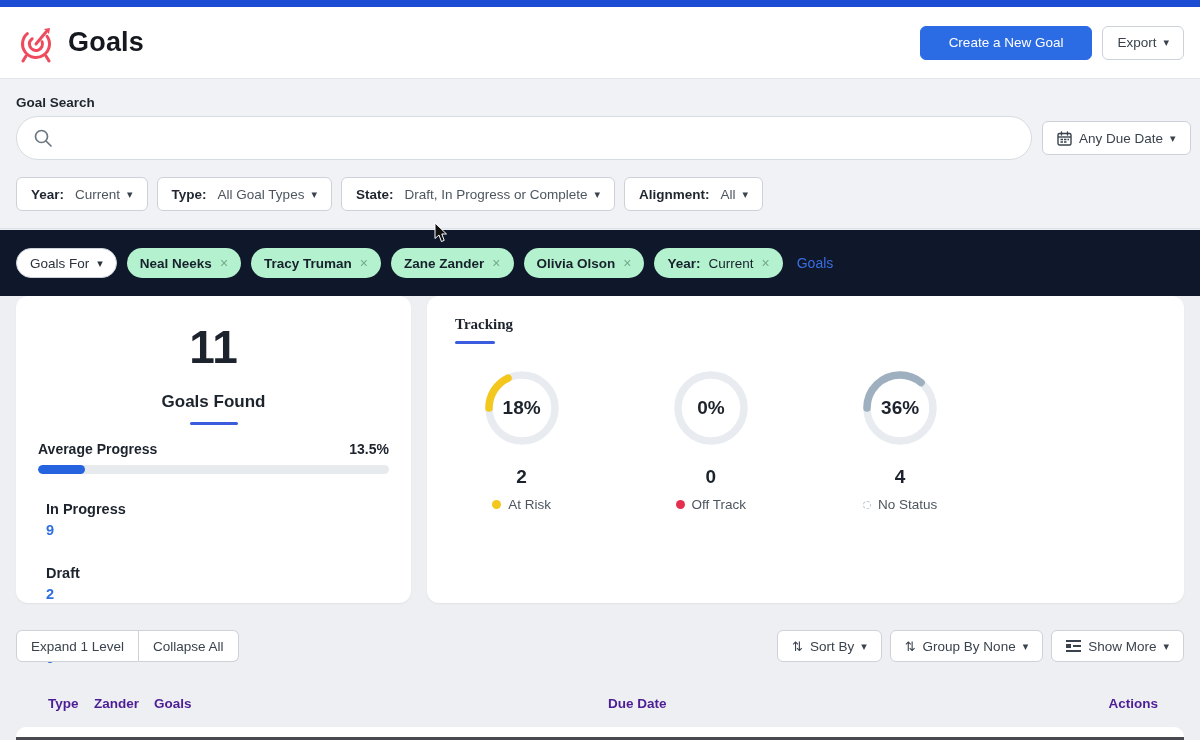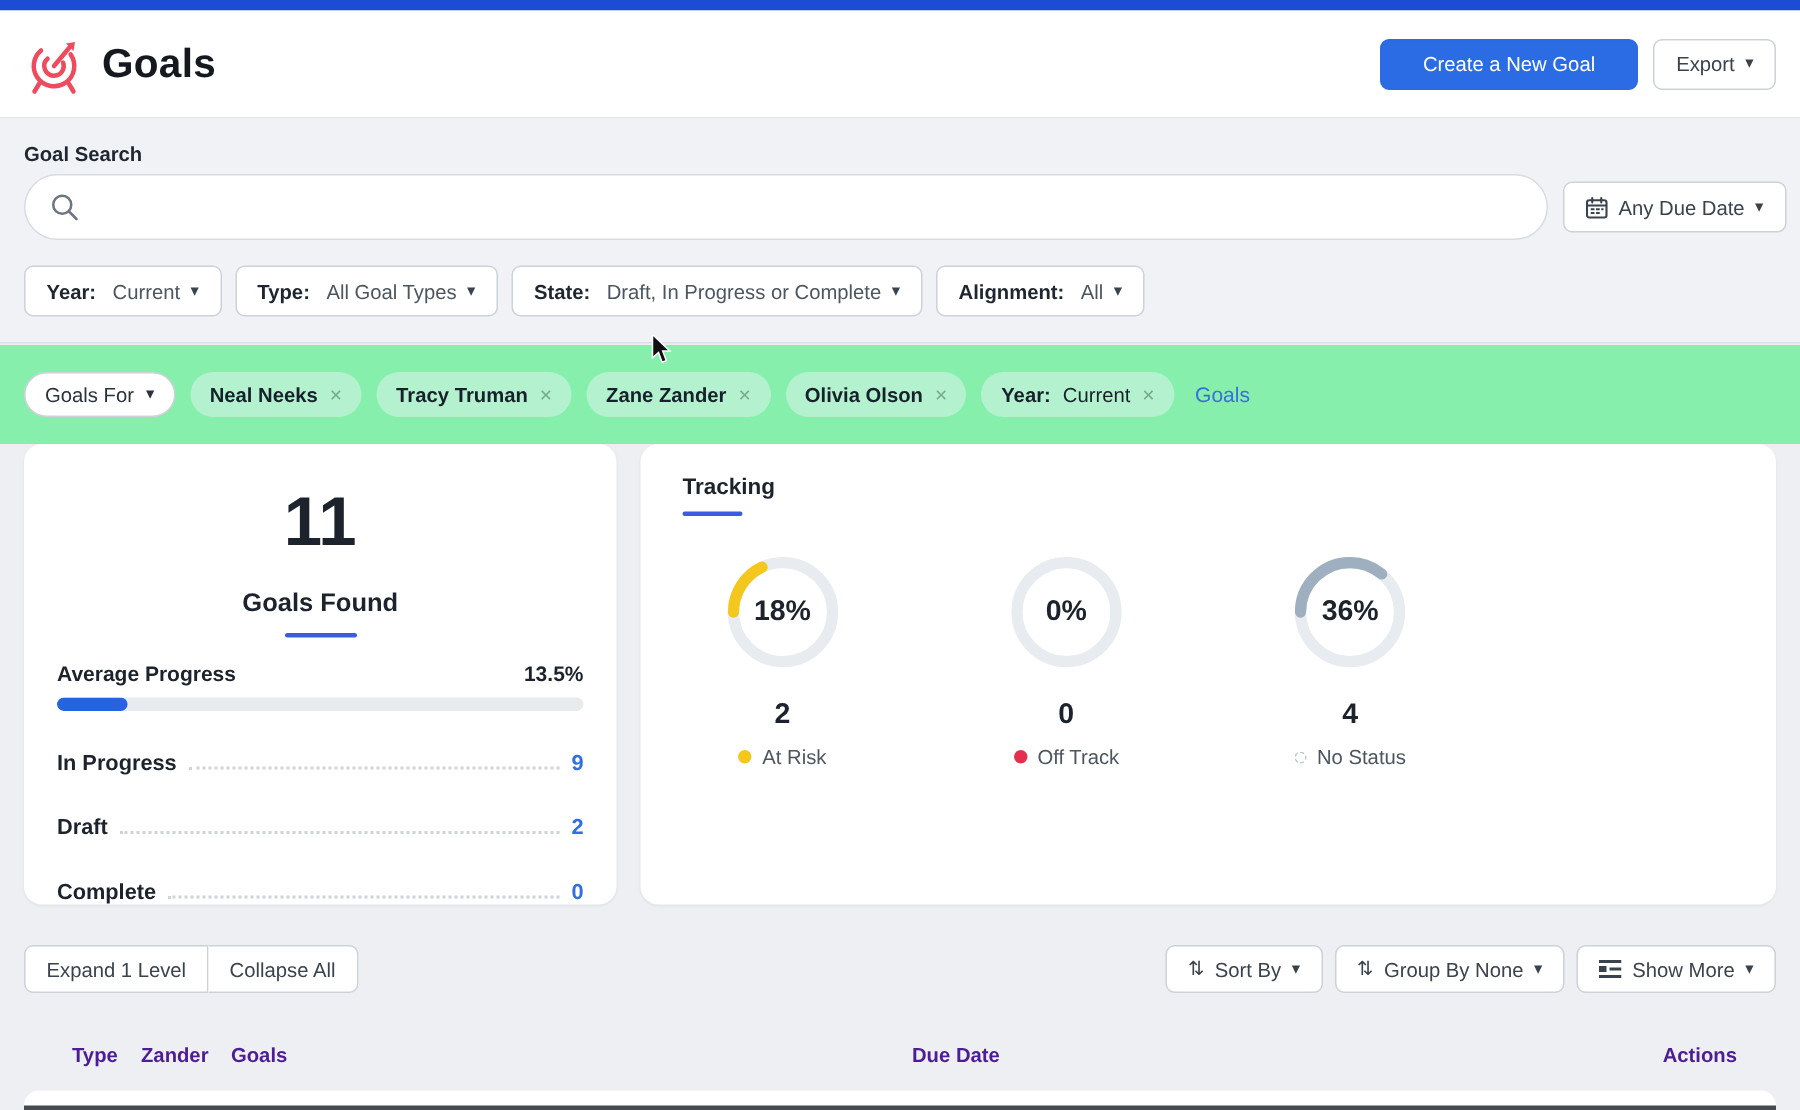--- a/index.html
+++ b/index.html
@@ -26,21 +26,21 @@
   .search-box { position:absolute; left:16px; top:37px; width:1016px; height:44px; background:#fff;
     border:1px solid #d7dce1; border-radius:22px; display:flex; align-items:center; padding:0 16px; }
   .search-box input { border:none; outline:none; flex:1; font-size:14px; margin-left:10px;
     font-family:inherit; background:transparent; color:#1f2630; }
   .due-date-btn { position:absolute; left:1042px; top:42px; height:34px; }
   .filter-row { position:absolute; left:16px; top:98px; display:flex; gap:9px; }
   .filter-btn { height:34px; font-size:13.5px; }
   .filter-btn b { font-weight:700; color:#1f2630; margin-right:4px; }
   .filter-btn .val { color:#4d565f; }
 
-  .tag-section { position:absolute; left:0; top:230px; width:1200px; height:66px; background:#86efac; }
+  .tag-section { position:absolute; left:0; top:230px; width:1200px; height:66px; background:#0f172a; }
   .tag-row { position:absolute; left:16px; top:18px; display:flex; gap:10px; align-items:center; }
   .pill-dropdown { height:30px; border-radius:16px; background:#fff; border:1px solid #ccd2d8;
     display:inline-flex; align-items:center; gap:8px; padding:0 13px; font-size:13.5px; color:#2a323c; cursor:pointer; }
   .tag { height:30px; border-radius:16px; background:#b4f2cf; display:inline-flex; align-items:center;
     gap:8px; padding:0 13px; font-size:13.5px; color:#17212b; cursor:default; }
   .tag .tag-text { font-weight:700; }
   .tag .tag-prefix { font-weight:700; }
   .tag .tag-prefix:empty { display:none; }
   .tag .tag-value { font-weight:400; }
   .tag .remove { color:#76a98c; font-size:14px; cursor:pointer; }
@@ -48,28 +48,28 @@
 
   .card { position:absolute; background:#fff; border-radius:12px; box-shadow:0 1px 2px rgba(20,30,40,.06); }
   .summary-card { left:16px; top:296px; width:395px; height:307px; }
   .big-count { text-align:center; font-size:46px; font-weight:800; color:#1c232c; margin-top:24px; }
   .count-label { text-align:center; font-size:17px; font-weight:700; color:#1c232c; margin-top:18px; }
   .tab-underline { width:48px; height:3px; background:#3c5ce0; border-radius:2px; margin:10px auto 0; }
   .avg-row { display:flex; justify-content:space-between; padding:0 22px; margin-top:16px;
     font-size:14px; font-weight:700; color:#1c232c; }
   .progress-track { margin:8px 22px 0; height:9px; background:#e8ebee; border-radius:5px; overflow:hidden; }
   .progress-fill { height:100%; background:#2563df; border-radius:5px; width:0; }
-  .stat-row { display:flex; align-items:baseline; padding:0 22px; margin-top:27px; font-size:14.5px; }
+  .stat-row { display:flex; align-items:baseline; padding:0 22px; margin-top:27px; font-size:14.5px;flex-direction:column; }
   .stat-label { font-weight:700; color:#1c232c; white-space:nowrap; }
   .stat-leader { flex:1; border-bottom:2px dotted #ccd3d9; margin:0 8px 3px; }
   .stat-value { font-weight:700; color:#2f6fe0; }
 
   .tracking-card { left:427px; top:296px; width:757px; height:307px; }
   .tracking-tab { margin:20px 0 0 28px; display:inline-block; }
-  .tracking-tab .tab-text { font-size:15px; font-weight:700; color:#1c232c; }
+  .tracking-tab .tab-text { font-size:15px; font-weight:700; color:#1c232c;font-family:Liberation Serif, serif; }
   .tracking-tab .tab-underline { width:40px; margin:8px 0 0; }
   .donut-row { display:flex; margin-top:22px; }
   .donut-group { width:25%; display:flex; flex-direction:column; align-items:center; }
   .donut-wrap { position:relative; width:84px; height:84px; }
   .donut-wrap svg { width:84px; height:84px; transform:rotate(-90deg); }
   .donut-pct { position:absolute; inset:0; display:flex; align-items:center; justify-content:center;
     font-size:19px; font-weight:700; color:#1c232c; }
   .donut-count { font-size:19px; font-weight:700; color:#1c232c; margin-top:16px; }
   .donut-legend { display:flex; align-items:center; gap:7px; margin-top:9px; font-size:13.5px; color:#4d565f; }
   .legend-dot { width:9px; height:9px; border-radius:50%; }

